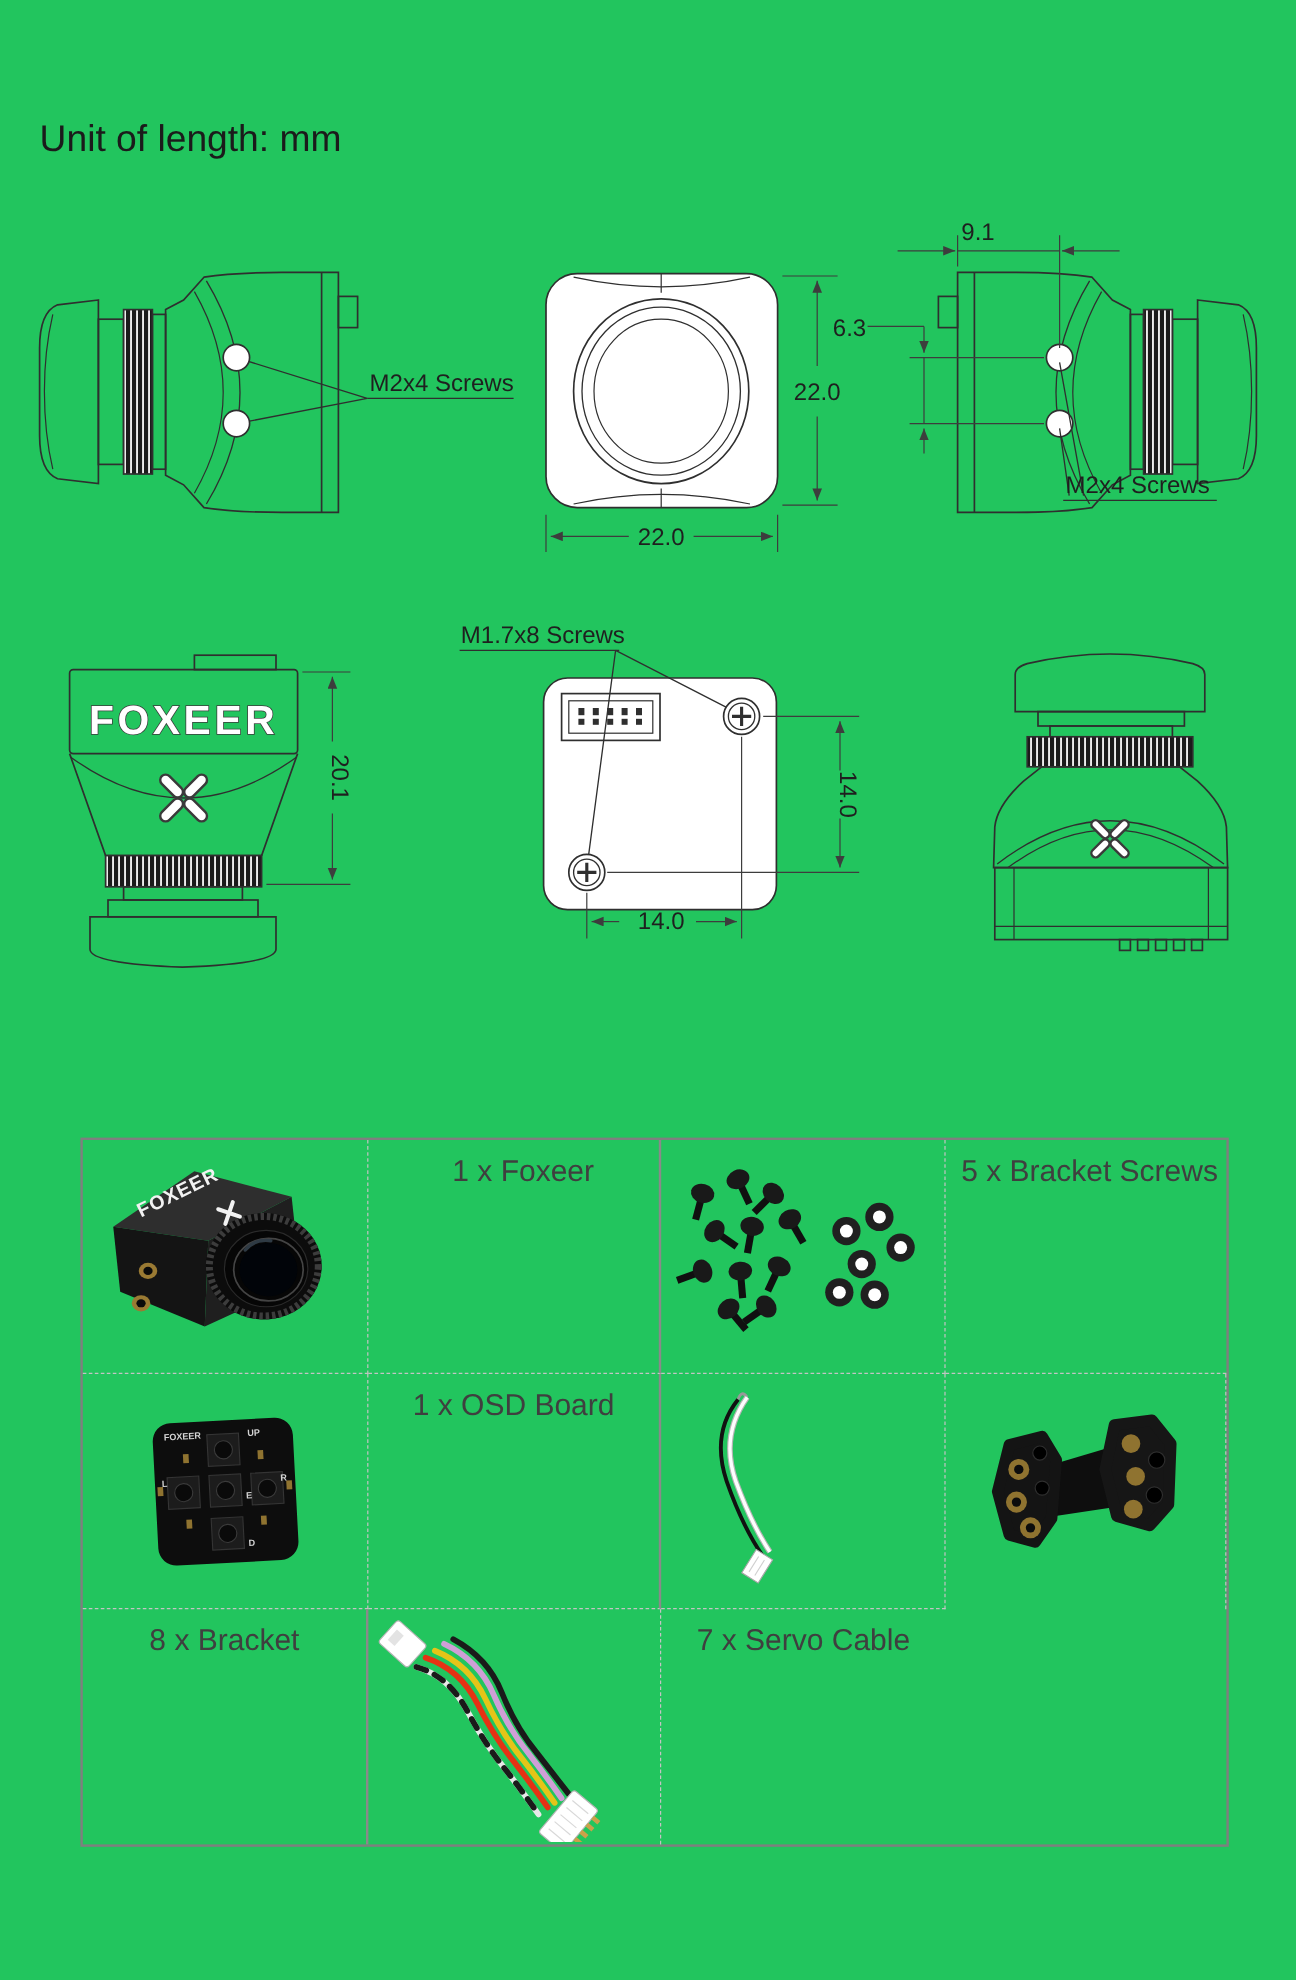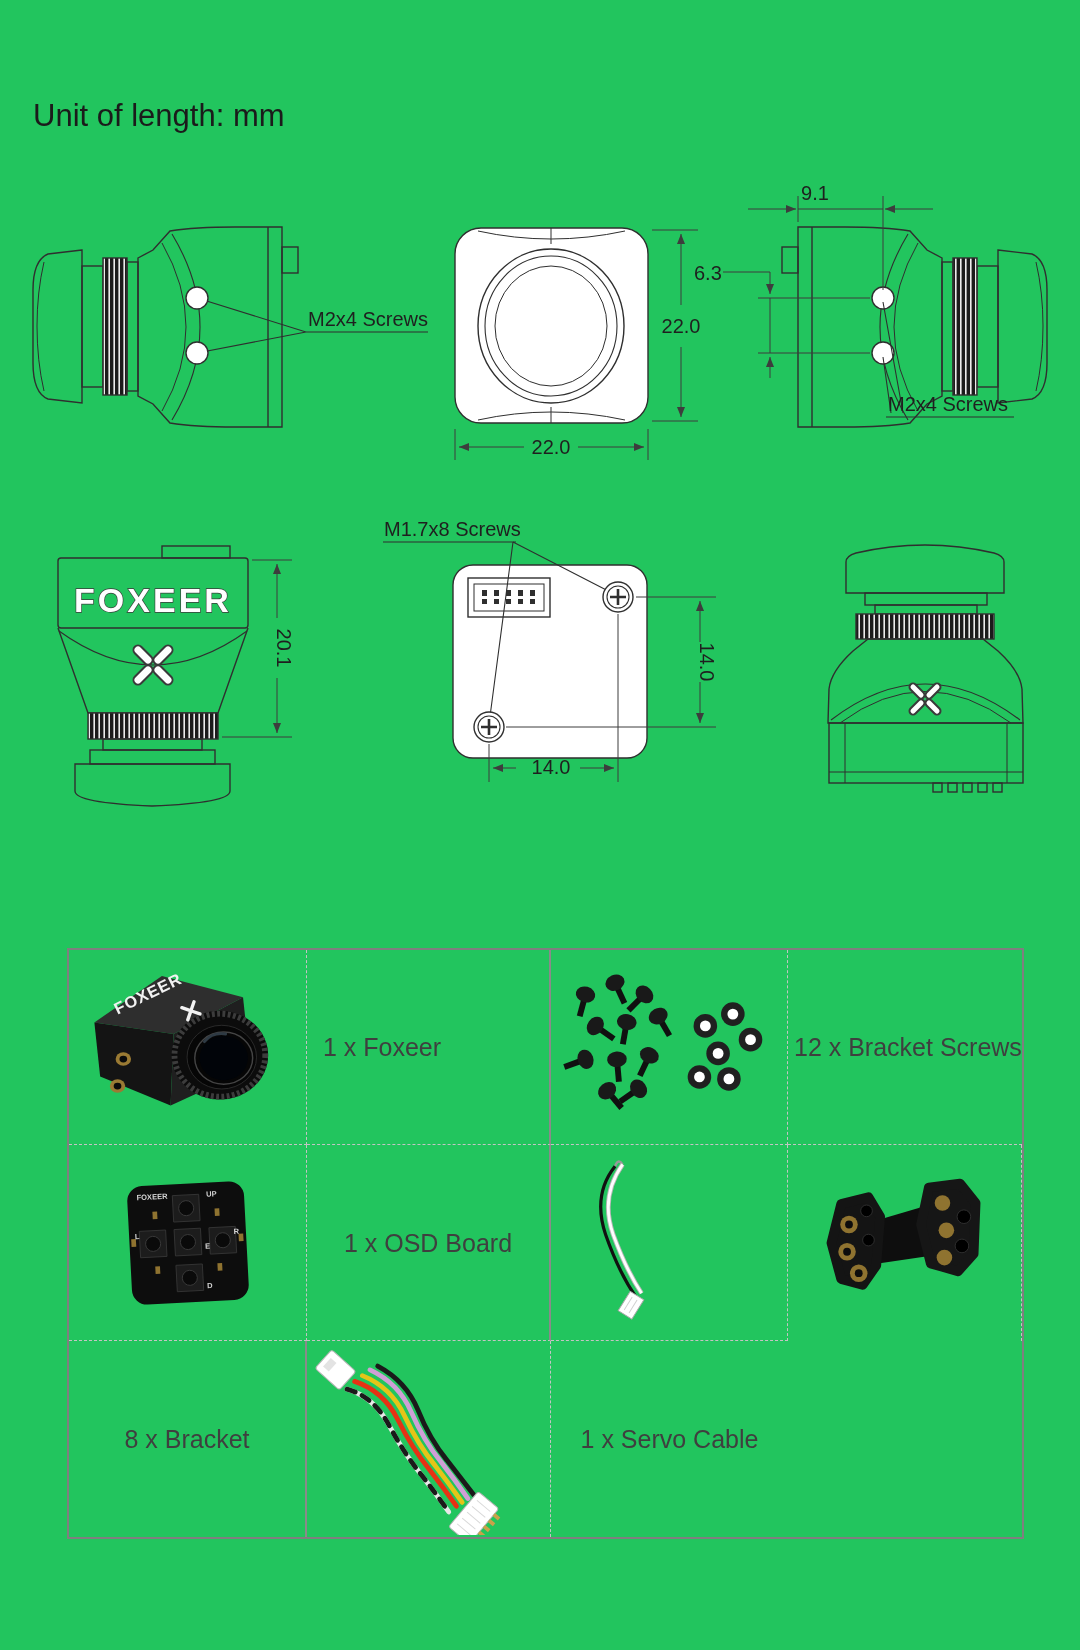--- a/index.html
+++ b/index.html
@@ -5,23 +5,23 @@
   html,body{margin:0;padding:0;background:#fff;}
   #page{position:relative;width:1080px;height:1650px;background:#22c55e;overflow:hidden;
         font-family:"Liberation Sans",sans-serif;color:#1f1f1f;}
   #unit-label{position:absolute;left:33px;top:98px;font-size:31px;color:#1b1b1b;}
   #drawings{position:absolute;left:0;top:150px;}
   .pkg-table{position:absolute;left:67px;top:948px;width:953px;height:587px;
              border:2px solid #7f7f7f;display:grid;
              grid-template-columns:238px 244px 237px 1fr;
              grid-template-rows:195px 196px 1fr;}
   .cell{display:flex;align-items:center;justify-content:center;overflow:hidden;}
-  .cell.txt{flex-direction:column;align-items:flex-start;justify-content:center;
+  .cell.txt{flex-direction:row;align-items:flex-start;justify-content:center;
             font-size:25px;color:#3f3f3f;line-height:52px;}
-  .cell.txt.center{align-items:center;}
+  .cell.txt.center{align-items:flex-start;}
   .v-dash{border-right:1px dashed #c4c4c4;}
   .v-solid{border-right:2px solid #8a8a8a;}
   .h-dash{border-bottom:1px dashed #c4c4c4;}
   .pad-l{padding-left:16px;}
   .pad-s{padding-left:6px;}
   svg text{font-family:"Liberation Sans",sans-serif;}
 </style>
 </head>
 <body>
 
@@ -292,21 +292,21 @@
           <circle cx="165" cy="90" r="12" fill="#202020"></circle>
             <circle cx="165" cy="90" r="5.5" fill="#ffffff"></circle>
           <circle cx="146" cy="114" r="12" fill="#202020"></circle>
             <circle cx="146" cy="114" r="5.5" fill="#ffffff"></circle>
           <circle cx="176" cy="116" r="12" fill="#202020"></circle>
             <circle cx="176" cy="116" r="5.5" fill="#ffffff"></circle>
         </g>
       </svg>
     </div>
     <div class="cell txt h-dash pad-s">
-      <span>12 x Bracket Screws</span>
+      <span>5 x Bracket Screws</span>
     </div>
 
     <div class="cell v-dash h-dash">
       <svg width="132" height="140" viewBox="0 0 140 146">
         <g transform="rotate(-3 70 73)">
           <rect x="8" y="10" width="124" height="126" rx="16" fill="#0d0d0d"></rect>
           <g fill="#8f7330">
             <rect x="34" y="38" width="5" height="8"></rect>
               <rect x="100" y="38" width="5" height="8"></rect>
             <rect x="34" y="96" width="5" height="8"></rect>
@@ -414,16 +414,16 @@
               <rect x="-18" y="14" width="4" height="7"></rect>
               <rect x="-10" y="14" width="4" height="7"></rect>
           <rect x="-2" y="14" width="4" height="7"></rect>
               <rect x="6" y="14" width="4" height="7"></rect>
               <rect x="14" y="14" width="4" height="7"></rect>
             </g>
         </g>
       </svg>
     </div>
     <div class="cell txt center">
-      <span>1 x Servo Cable</span>
+      <span>7 x Servo Cable</span>
     </div>
   </div>
 </div>
 
 </body></html>

